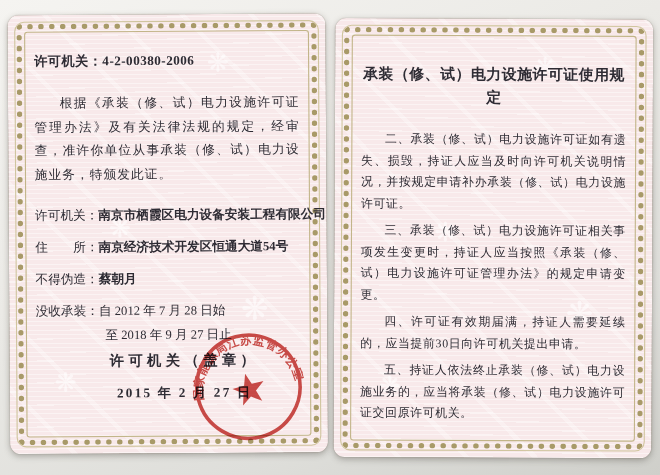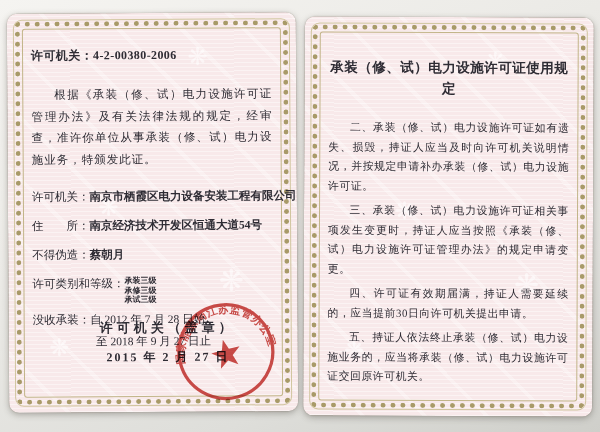--- a/index.html
+++ b/index.html
@@ -70,28 +70,20 @@
       <div class="fields">
         <div class="field">
           <span class="label">许可机关：</span><span class="value">南京市栖霞区电力设备安装工程有限公司</span>
         </div>
         <div class="field">
           <span class="label">住　　所：</span><span class="value">南京经济技术开发区恒通大道54号</span>
         </div>
         <div class="field">
           <span class="label">不得伪造：</span><span class="value">蔡朝月</span>
         </div>
-        <div class="field class-row">
-          <span class="label">许可类别和等级：</span>
-          <span class="class-list">
-            <div>承装三级</div>
-            <div>承修三级</div>
-            <div>承试三级</div>
-          </span>
-        </div>
         <div class="validity">
           <div>
             <span class="label">没收承装：</span><span>自 2012 年 7 月 28 日始</span>
           </div>
           <div class="vline2">至 2018 年 9 月 27 日止</div>
         </div>
       </div>
 
       <div class="issuer">
         <div class="issuer-label">许可机关（盖章）</div>

